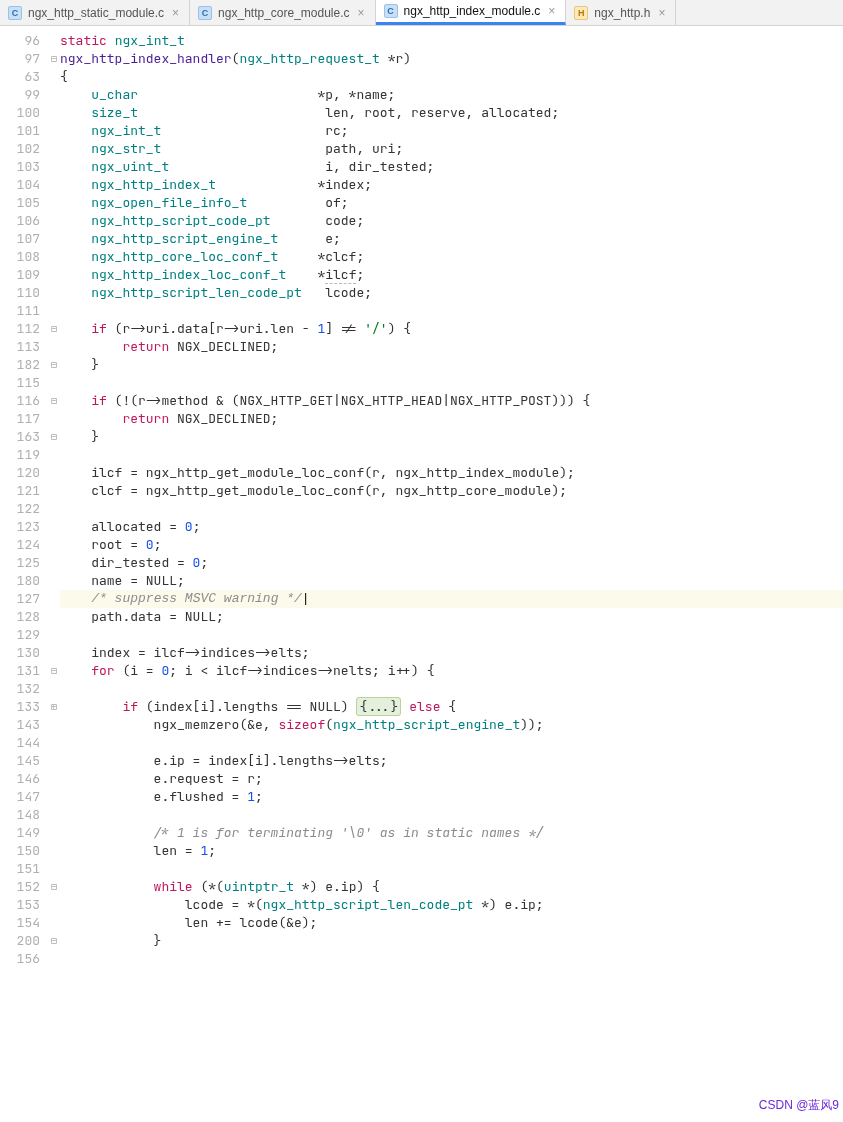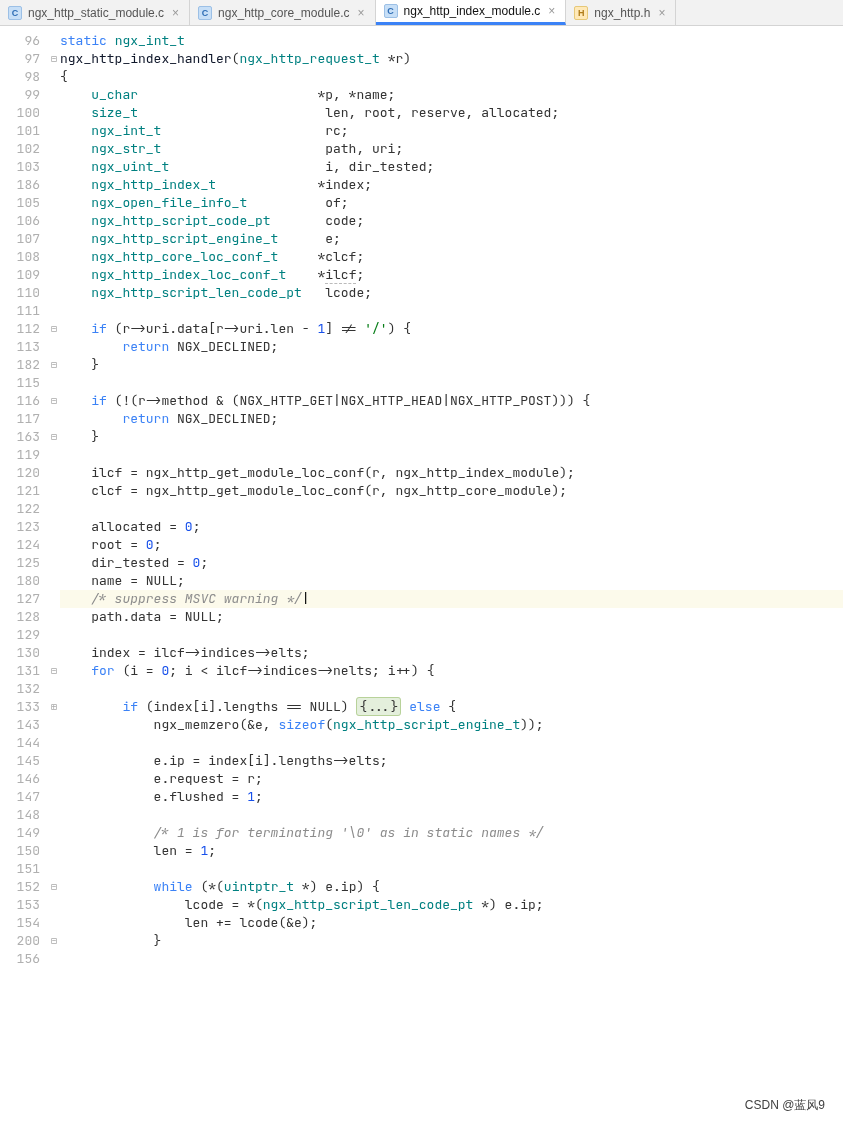--- a/index.html
+++ b/index.html
@@ -64,33 +64,33 @@
 }
 .fold div { height:18px; line-height:18px; text-align:center; }
 .code {
   flex:1;
   padding-top:6px;
   line-height:18px;
   white-space:pre;
   font-size:13px;
 }
 .code div { height:18px; }
-.code div.hl { background:#fcfaeb; }
-.kw { color:#3b82f6; }
-.fn { color:#0f172a; }
+.code div.hl { background:#fcfaeb;font-family:Liberation Mono, monospace; }
+.kw { color:#be185d; }
+.fn { color:#4c1d95; }
 .ty { color:#008080; }
 .num { color:#1750eb; }
 .str { color:#067d17; }
 .cmt { color:#8c8c8c; font-style:italic; }
 .ul { border-bottom:1px dashed #bbb;text-align:right; }
 .fd { background:#e4efdc; border:1px solid #b8d29a; border-radius:3px; padding:0 2px;}
 .caret::after{ content:"|"; color:#000; animation:none; }
 .wm {
-  position:fixed; right:18px; bottom:8px;
-  font-family:sans-serif; font-size:12px; color:#404040;
+  position:fixed; right:4px; bottom:8px;
+  font-family:sans-serif; font-size:12px; color:#6d28d9;
 }
 </style>
 </head>
 <body>
 
 <div class="tabs" id="tabs">
     <div class="tab">
       <span class="icon-c">C</span>
       <span>ngx_http_static_module.c</span>
       <span class="close">×</span>
@@ -108,27 +108,27 @@
     <div class="tab">
       <span class="icon-h">H</span>
       <span>ngx_http.h</span>
       <span class="close">×</span>
     </div>
   </div>
 <div class="editor">
   <div class="gutter" id="gutter">
       <div>96</div>
       <div>97</div>
-      <div>98</div>
+      <div>63</div>
       <div>99</div>
       <div>100</div>
       <div>101</div>
       <div>102</div>
       <div>103</div>
-      <div>186</div>
+      <div>104</div>
       <div>105</div>
       <div>106</div>
       <div>107</div>
       <div>108</div>
       <div>109</div>
       <div>110</div>
       <div>111</div>
       <div>112</div>
       <div>113</div>
       <div>182</div>

